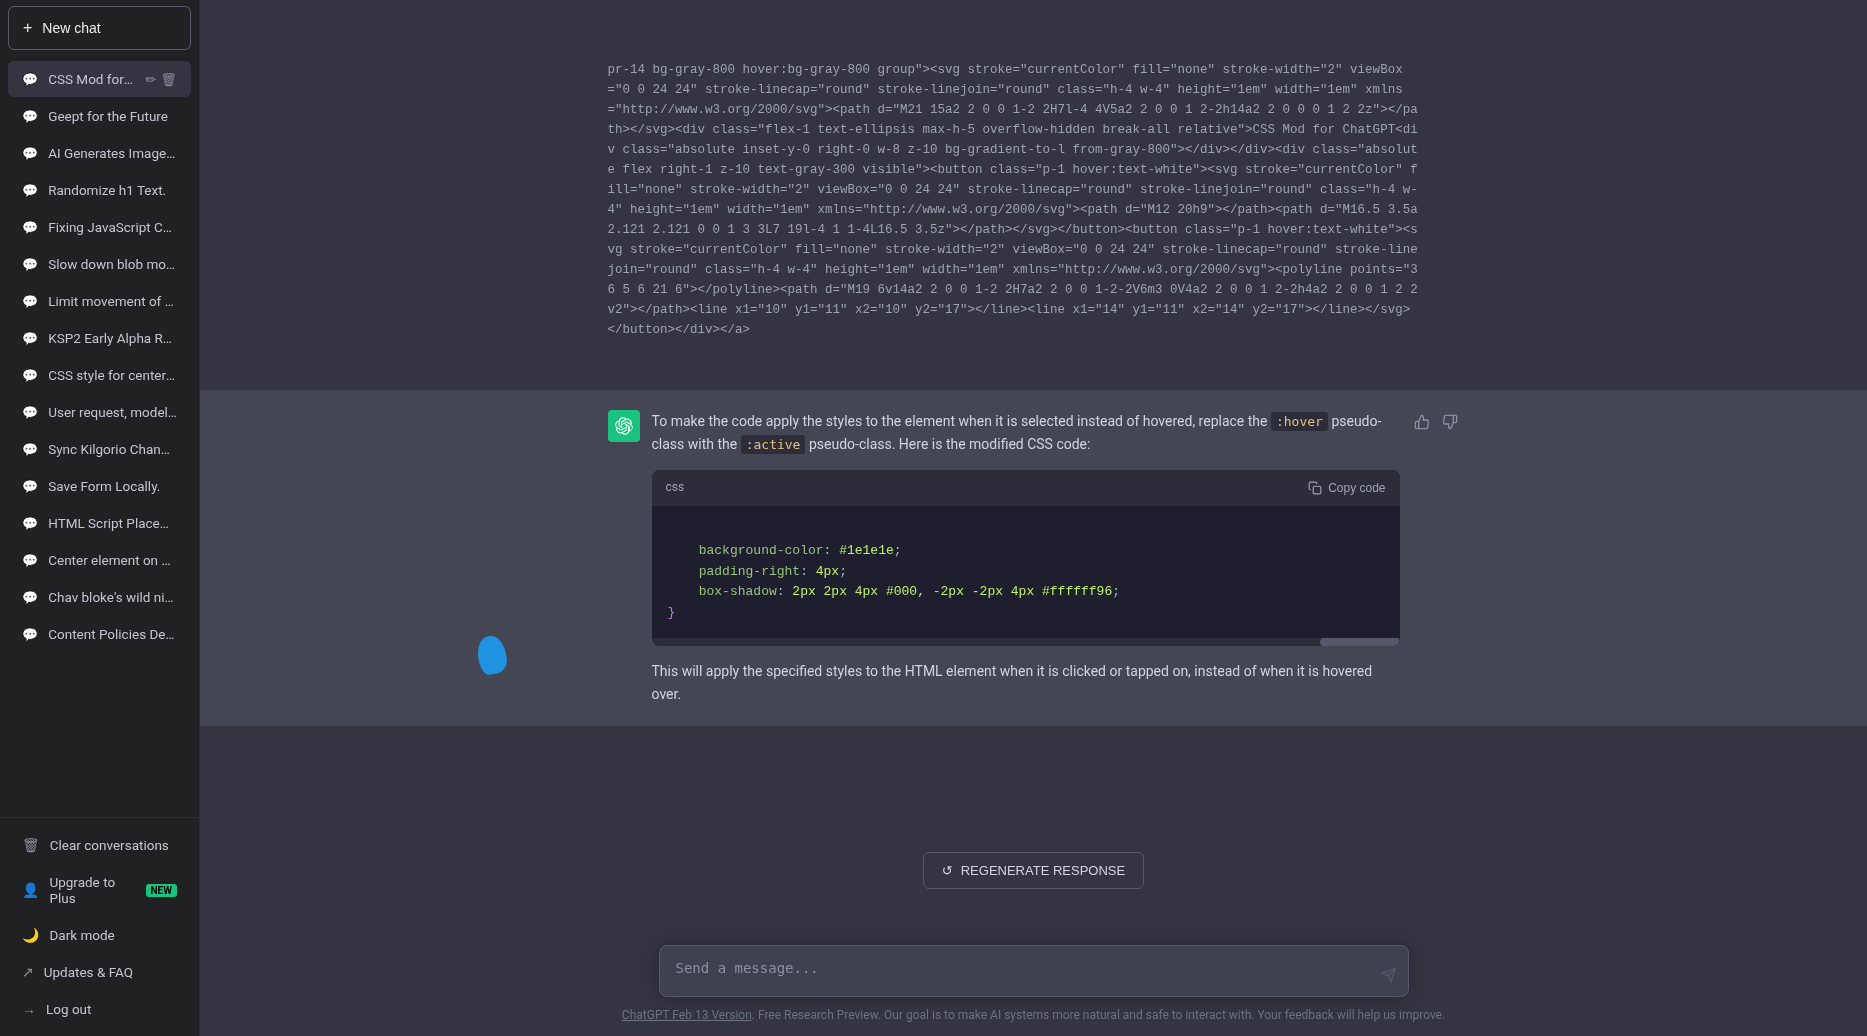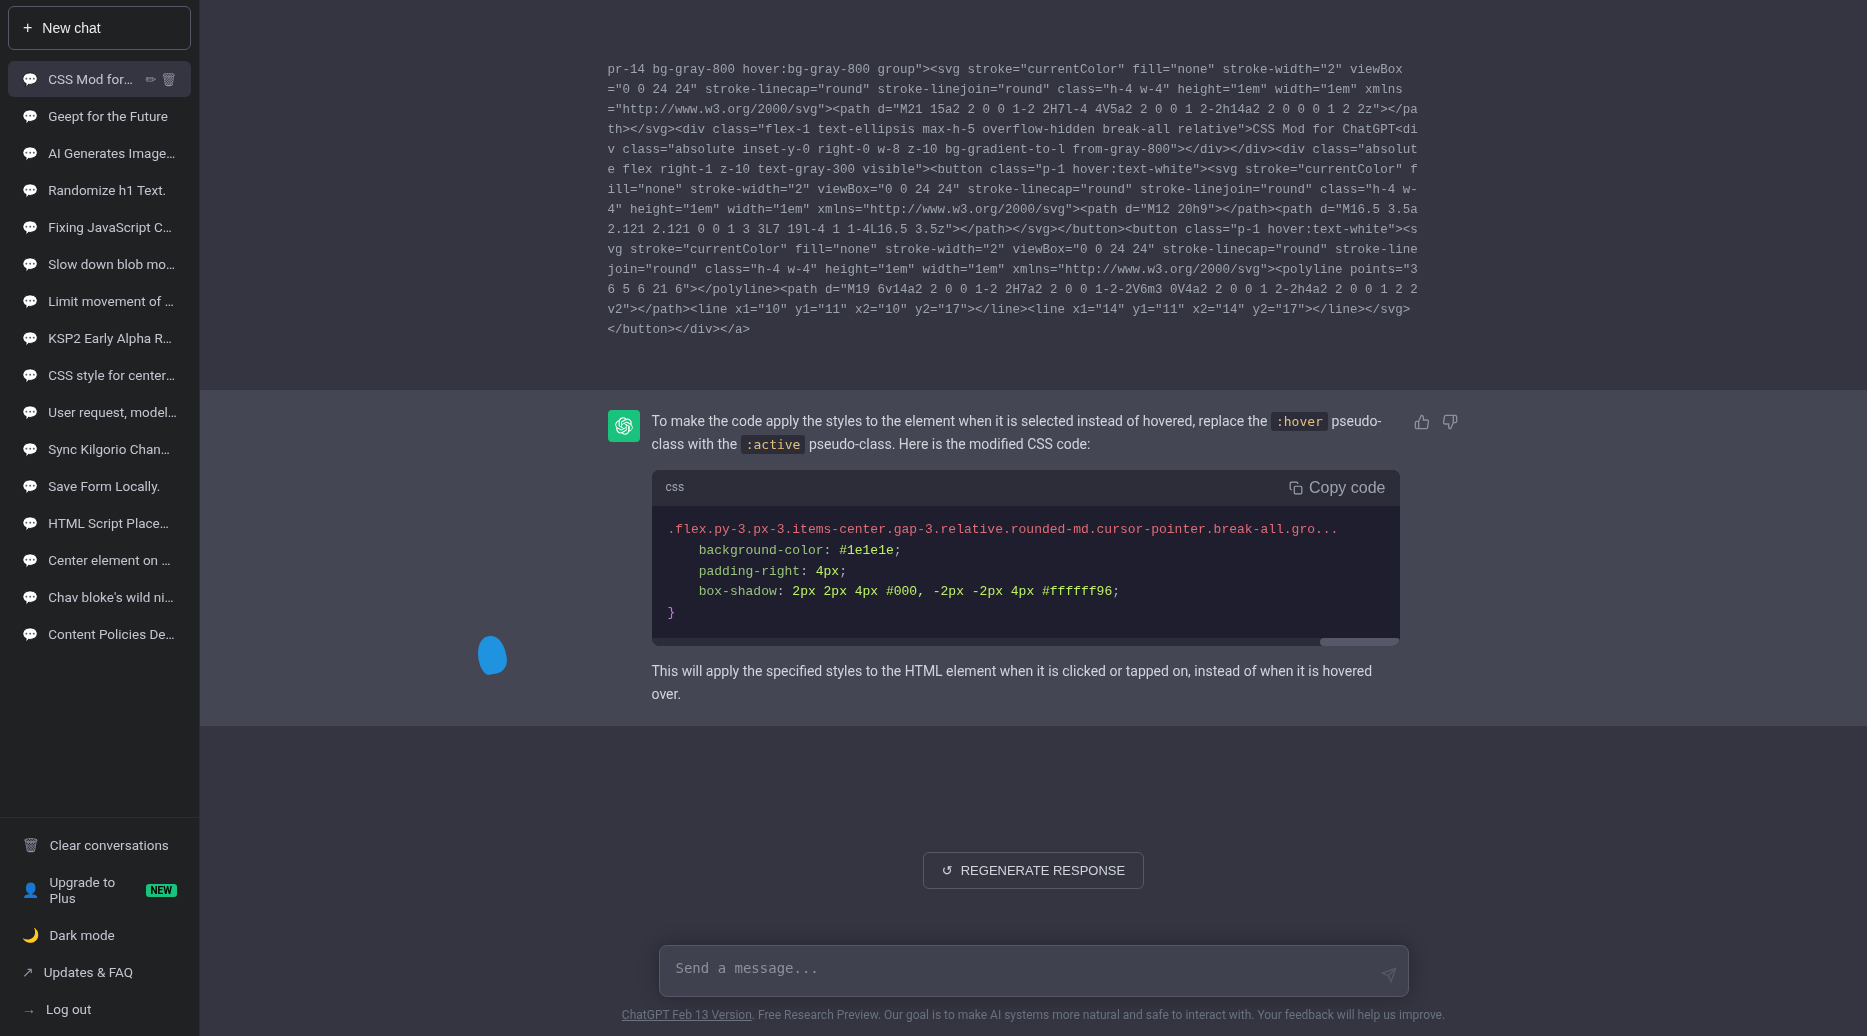--- a/index.html
+++ b/index.html
@@ -192,21 +192,21 @@
       color: #9ca3af;
     }
     .copy-code-btn {
       display: flex;
       align-items: center;
       gap: 6px;
       background: transparent;
       border: none;
       cursor: pointer;
       color: #9ca3af;
-      font-size: 16px;
+      font-size: 12px;
     }
 
     .code-body {
       padding: 14px 16px;
       overflow-x: auto;
       font-family: 'Consolas', 'Courier New', monospace;
       font-size: 13px;
       line-height: 1.6;
     }
     .code-body::-webkit-scrollbar { height: 6px; }
@@ -451,21 +451,21 @@
               <span>css</span>
               <button class="copy-code-btn">
                 <svg width="14" height="14" viewBox="0 0 24 24" fill="none" stroke="currentColor" stroke-width="2">
                     <rect x="9" y="9" width="13" height="13" rx="2" ry="2"></rect>
                     <path d="M5 15H4a2 2 0 0 1-2-2V4a2 2 0 0 1 2-2h9a2 2 0 0 1 2 2v1"></path>
                   </svg>
                 <span>Copy code</span>
               </button>
             </div>
             <div class="code-body">
-              <span class="c-class">.flex.py-3.px-3.items-center.gap-3.relative.rounded-md.cursor-pointer.break-all.gro...</span><br>
+              <br>
               <span>&nbsp;&nbsp;&nbsp;&nbsp;</span><span class="c-prop">background-color</span><span class="c-punc">: </span><span class="c-value">#1e1e1e</span><span class="c-punc">;</span><br>
               <span>&nbsp;&nbsp;&nbsp;&nbsp;</span><span class="c-prop">padding-right</span><span class="c-punc">: </span><span class="c-value">4px</span><span class="c-punc">;</span><br>
               <span>&nbsp;&nbsp;&nbsp;&nbsp;</span><span class="c-prop">box-shadow</span><span class="c-punc">: </span><span class="c-value">2px 2px 4px #000, -2px -2px 4px #ffffff96</span><span class="c-punc">;</span><br>
               <span class="c-brace">}</span>
             </div>
 
             <div style="background:#2d2d3a; height:8px; position:relative; border-bottom-left-radius:8px; border-bottom-right-radius:8px;">
               <div style="position:absolute; right:0; width:80px; height:8px; background:#565869; border-radius:4px;"></div>
             </div>
           </div>

